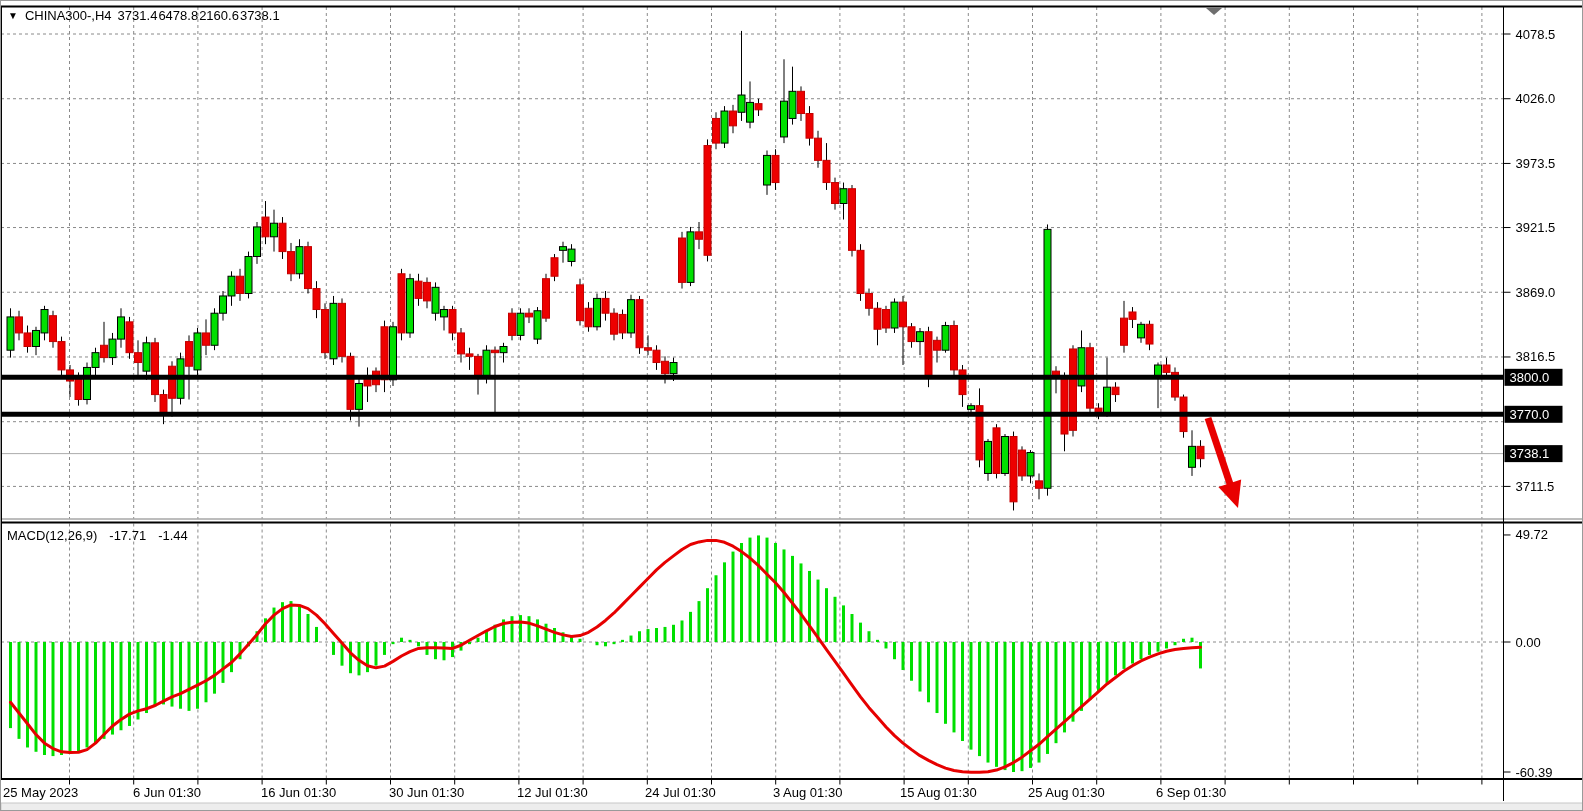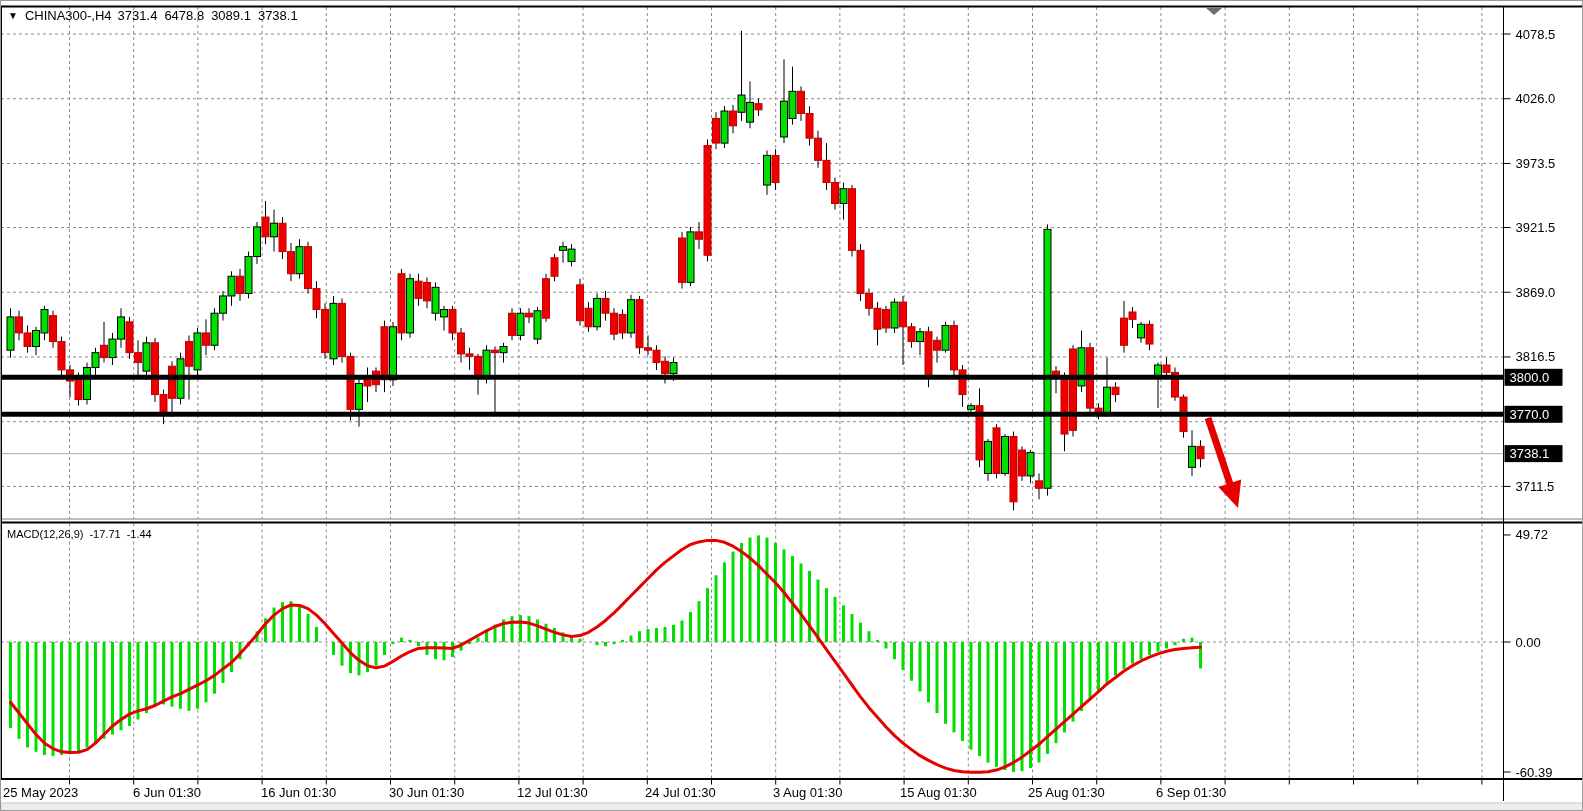--- a/index.html
+++ b/index.html
@@ -7,24 +7,24 @@
     position:relative;width:1583px;height:811px;background:#ffffff;
     font-family:"Liberation Sans", sans-serif;overflow:hidden;
     border:1px solid #9a9a9a;box-sizing:border-box;
   }
   #plot{position:absolute;left:0;top:0;}
   .hdr{
     position:absolute;left:7px;top:7px;font-size:13px;color:#000;
     display:flex;gap:6px;align-items:center;white-space:nowrap;
   }
   .hdr .tri{font-size:10px;margin-right:1px;}
-  .hdr .vals{display:flex;gap:7px;}
+  .hdr .vals{display:flex;gap:1px;}
   .macd-lbl{
-    position:absolute;left:6px;top:527px;font-size:11px;color:#000;white-space:nowrap;
-    display:flex;gap:6px;
+    position:absolute;left:6px;top:527px;font-size:13px;color:#000;white-space:nowrap;
+    display:flex;gap:12px;
   }
   text{font-family:"Liberation Sans", sans-serif;}
 </style>
 </head>
 <body>
 
 <div class="chart-wrap">
   <svg id="plot" width="1583" height="811">
       <rect x="0" y="0" width="1583" height="811" fill="#fff"></rect>
       <line x1="0" y1="33" x2="1502.5" y2="33" stroke="#8a8a8a" stroke-width="1" stroke-dasharray="3,3"></line>
@@ -577,21 +577,21 @@
       <line x1="1207" y1="416.99851" x2="1230.6748134295437" y2="488.01507446736383" stroke="#E80000" stroke-width="7"></line>
       <polygon points="1237,506.98852999999997 1217.3931841388253,486.1181497498467 1240.1613307779885,478.52792586529927" fill="#E80000"></polygon>
     </svg>
 
   <div class="hdr">
     <span class="tri">▼</span>
     <span>CHINA300-,H4</span>
     <span class="vals">
       <span>3731.4</span>
       <span>6478.8</span>
-      <span>3089.1</span>
+      <span>2160.6</span>
       <span>3738.1</span>
     </span>
   </div>
 
   <div class="macd-lbl">
     <span>MACD(12,26,9)</span>
     <span>-17.71</span>
     <span>-1.44</span>
   </div>
 </div>

